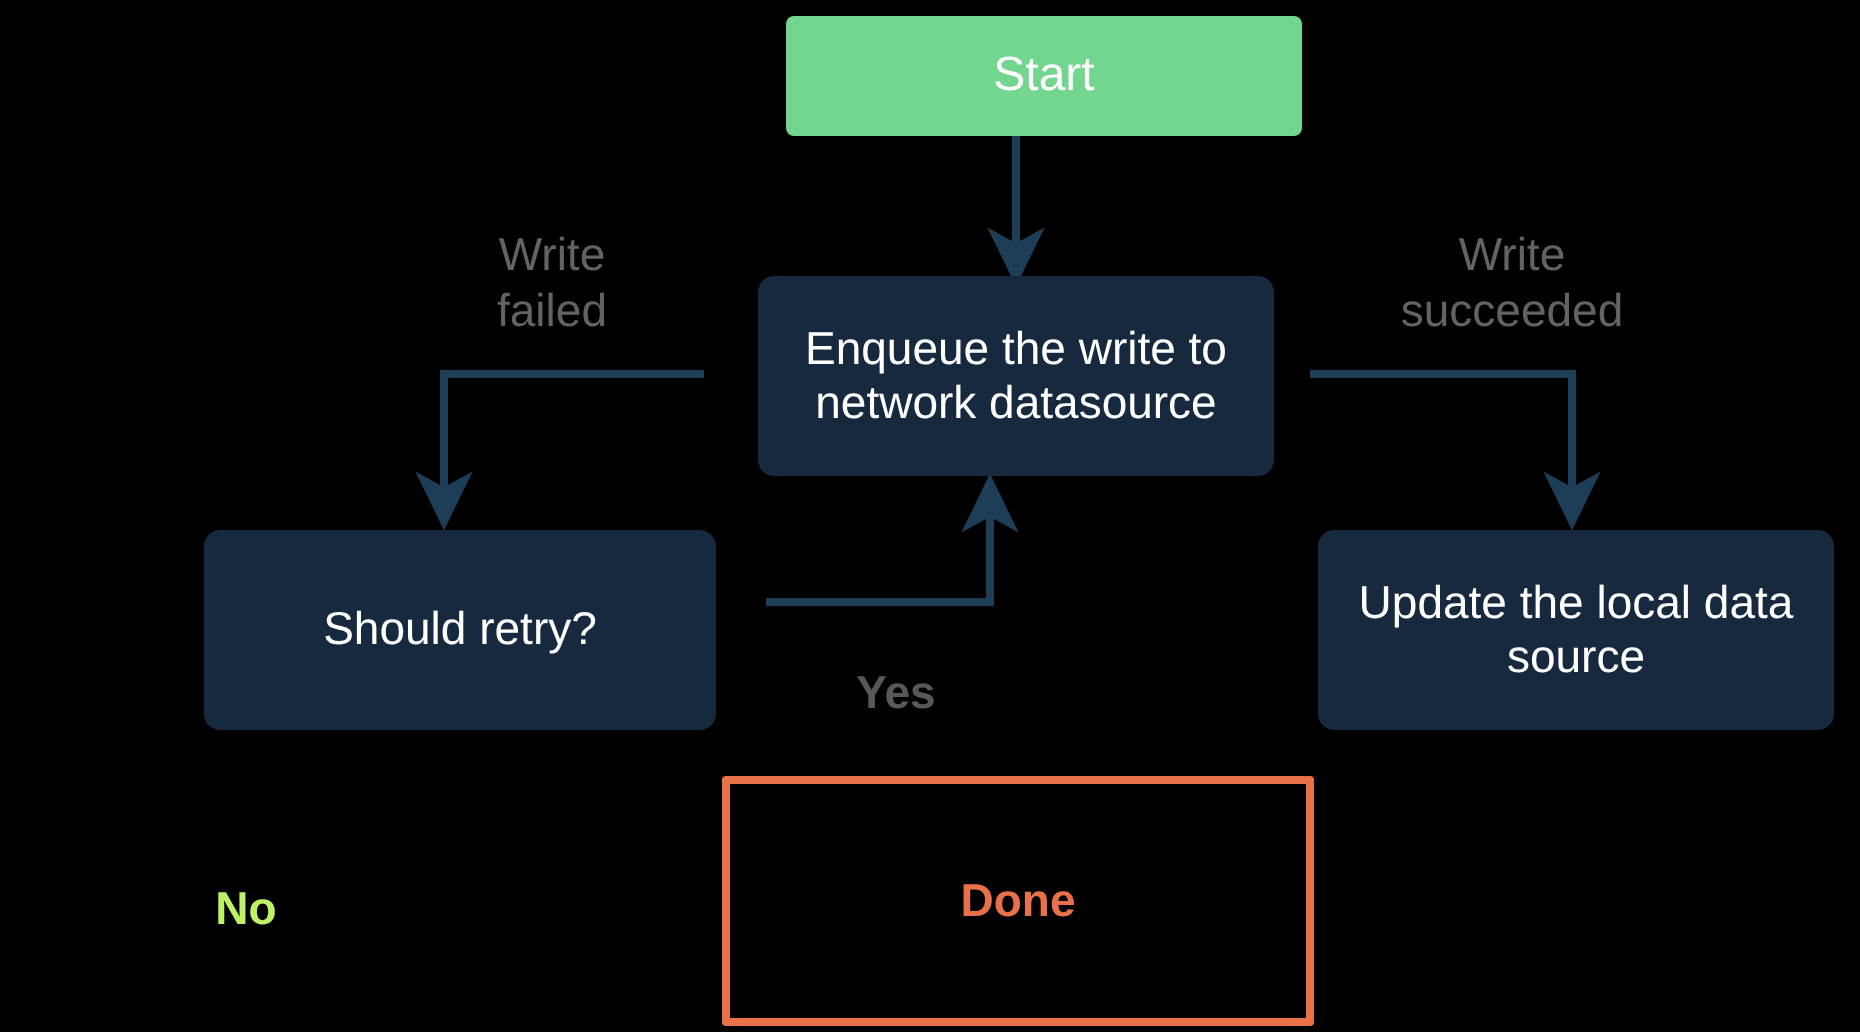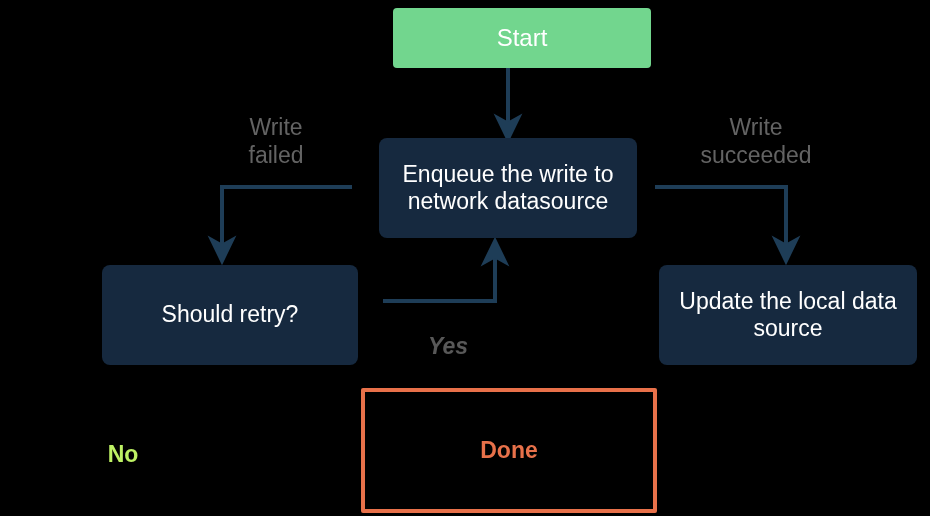--- a/index.html
+++ b/index.html
@@ -100,21 +100,20 @@
     left: 668px;
     top: 113px;
     width: 176px;
   }
   .label-yes {
     left: 392px;
     top: 332px;
     width: 112px;
     font-weight: bold;
     color: #585858;
-    font-style: italic;
   }
   .label-no {
     left: 70px;
     top: 440px;
     width: 106px;
     font-weight: bold;
     color: #bef264;
   }
   svg.edges {
     position: absolute;

